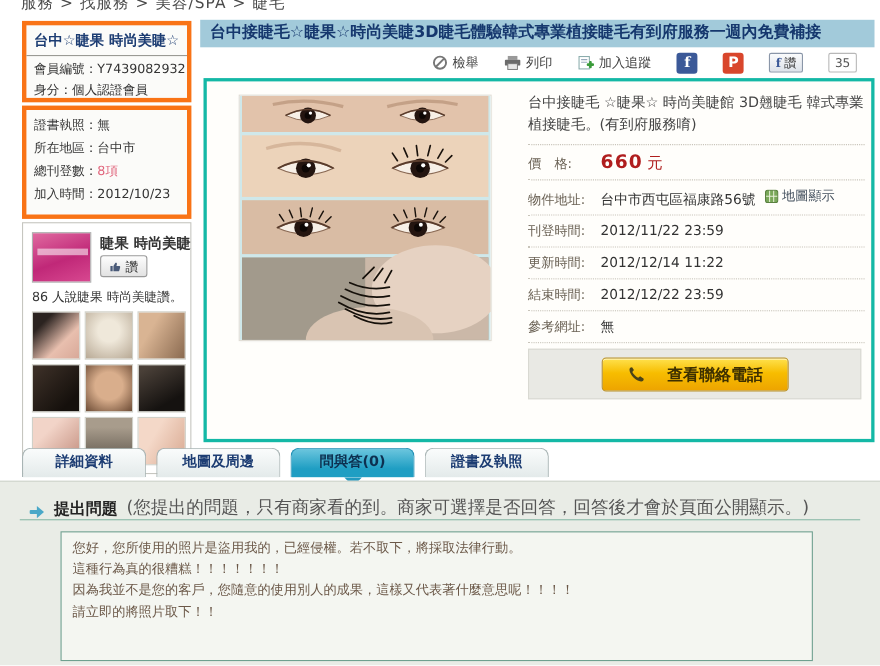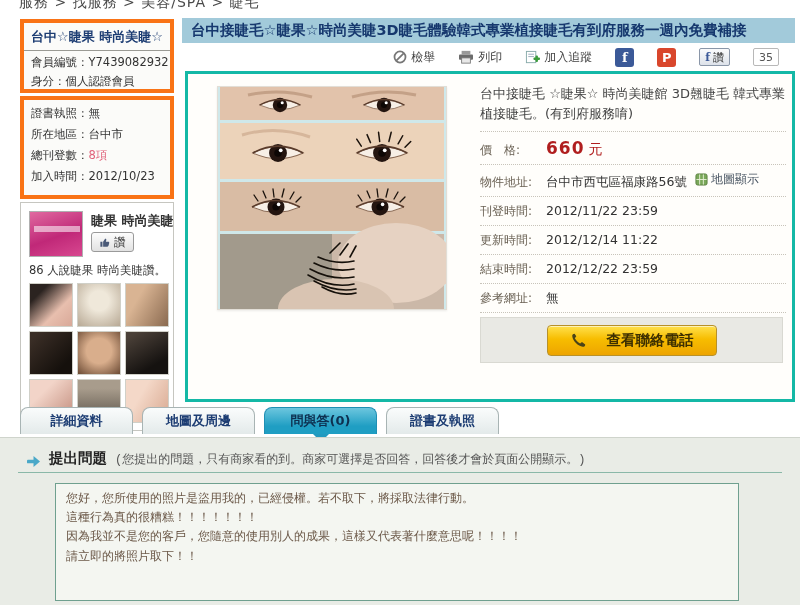--- a/index.html
+++ b/index.html
@@ -80,21 +80,21 @@
   .tabs { position:absolute; left:20px; top:407px; display:flex; gap:9px; }
   .tab { position:relative; width:113px; height:27px; line-height:26px; text-align:center; font-size:13px; font-weight:bold; color:#1d3d73;
     background:linear-gradient(#fafcfc,#e3eaea); border:1px solid #a8b4b4; border-bottom:none; border-radius:8px 8px 0 0; cursor:pointer; }
   .tab.active { background:linear-gradient(#6cc6de,#1f9ec3 70%); border-color:#1f8fb4; color:#0d3050; }
   .tab.active::after { content:""; position:absolute; left:50%; bottom:-8px; margin-left:-8px; border-left:8px solid transparent; border-right:8px solid transparent; border-top:8px solid #2299bf; }
 
   
   .bottom-panel { position:absolute; left:0; top:437px; width:800px; height:168px; background:#e9ece6; border-top:1px solid #cfd4cc; }
   .qa-head { position:absolute; left:26px; top:11px; display:flex; align-items:flex-end; gap:8px; }
   .qa-title { font-size:14.5px; font-weight:bold; color:#222; }
-  .qa-note { font-size:12px; color:#555; padding-top:2px;font-family:Liberation Mono, monospace; }
+  .qa-note { font-size:16px; color:#555; padding-top:2px; }
   .qa-line { position:absolute; left:18px; top:34px; width:764px; border-top:1px solid #8ab8a8; }
   .qa-textarea { position:absolute; left:55px; top:45px; width:684px; height:118px; background:#f4f6f1; border:1px solid #6fa08f;
     font-family:"DejaVu Sans","Liberation Sans",sans-serif; font-size:12px; color:#6b5848; line-height:1.6; padding:5px 10px; resize:none; outline:none; }
 
   svg { display:block; }
 </style>
 </head>
 <body>
 
 <div id="page">

